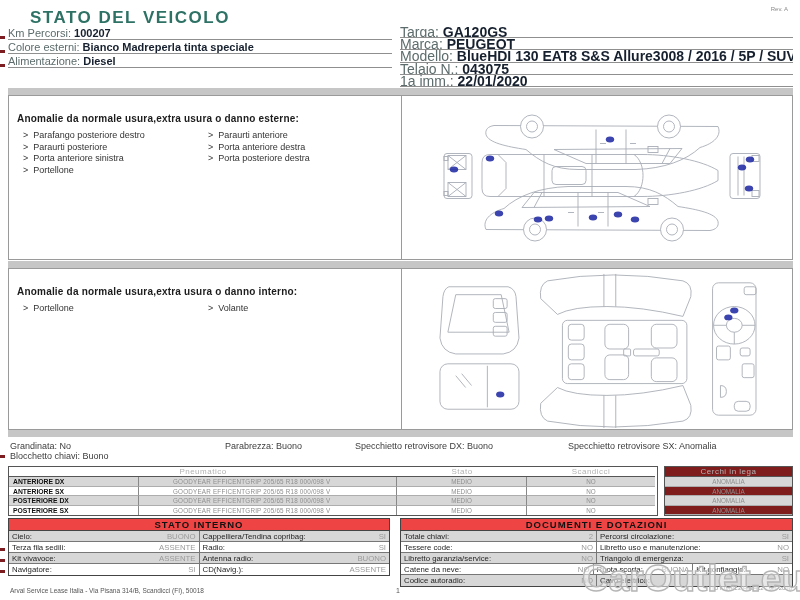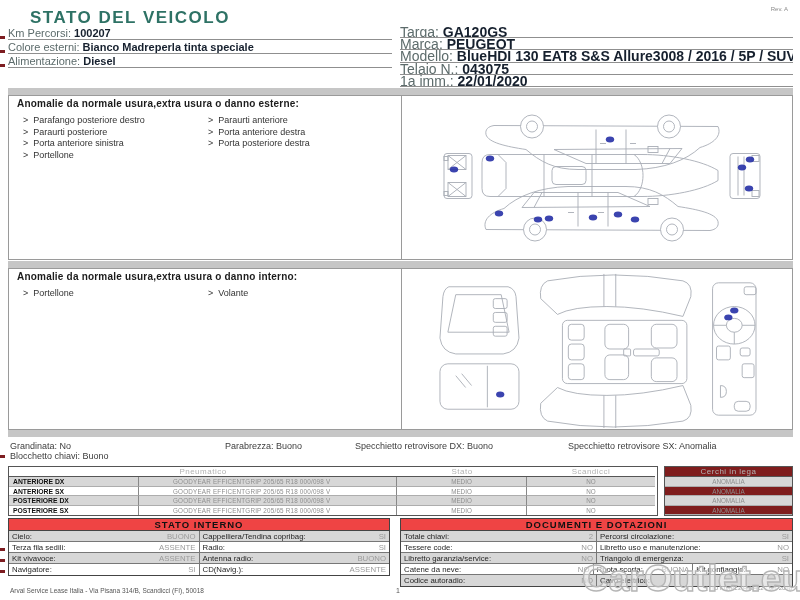--- a/index.html
+++ b/index.html
@@ -18,21 +18,21 @@
         white-space:nowrap;overflow:hidden;box-sizing:border-box}
   .fields.right .frow{height:12.2px;line-height:12.2px;font-size:14px}
   .flabel{color:#5c6b6b}
   .fvalue{color:#16202e;font-weight:bold}
 
   .tick{position:absolute;left:0;width:5px;height:2.5px;background:#7d1d21}
 
   .strip{position:absolute;left:8px;width:785px;height:7px;background:#c6c6c6}
 
   .abox{position:absolute;left:8px;width:785px;border:1px solid #9a9a9a;box-sizing:border-box;background:#fff}
-  .abox-text{position:absolute;left:0;top:0;bottom:0;width:392px;padding:2px 8px;box-sizing:border-box}
+  .abox-text{position:absolute;left:0;top:0;bottom:0;width:392px;padding:17px 8px;box-sizing:border-box}
   .abox-diagram{position:absolute;left:392px;top:0;bottom:0;right:0;border-left:1px solid #9a9a9a}
   .abox-diagram svg{width:100%;height:100%}
   .abox-title{font-size:10px;font-weight:bold;color:#1c1c1c;margin-bottom:6px;letter-spacing:.2px}
   .acols{display:flex;padding-left:6px}
   .acol{width:190px}
   .aitem{font-size:9px;color:#333;line-height:11.5px;white-space:nowrap}
   .bullet{margin-right:5px}
 
   .summary-item{position:absolute;font-size:9px;color:#3d3d3d;white-space:nowrap}
 

